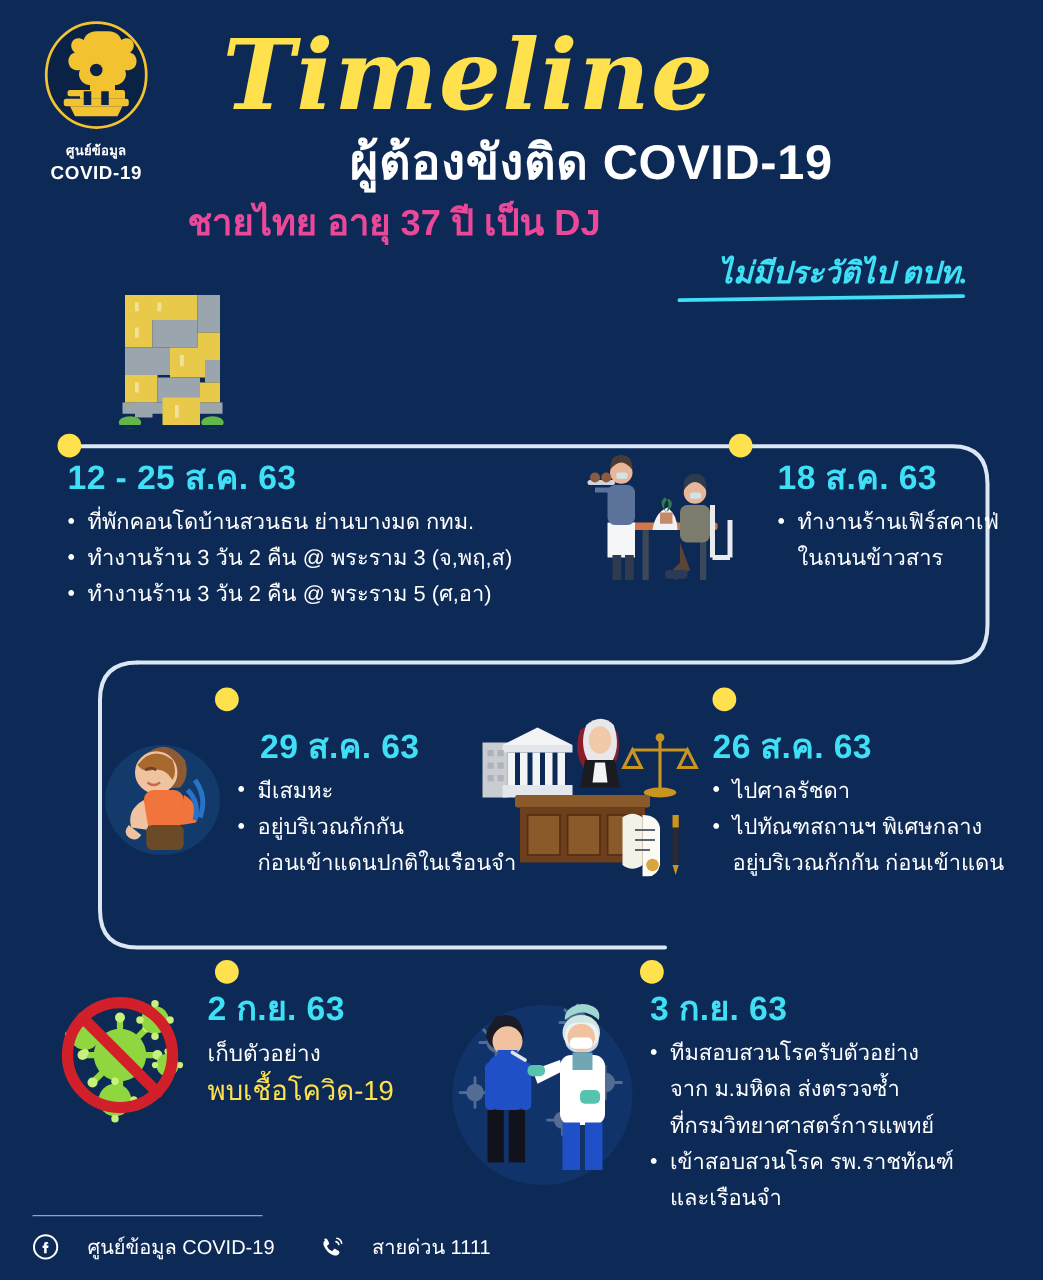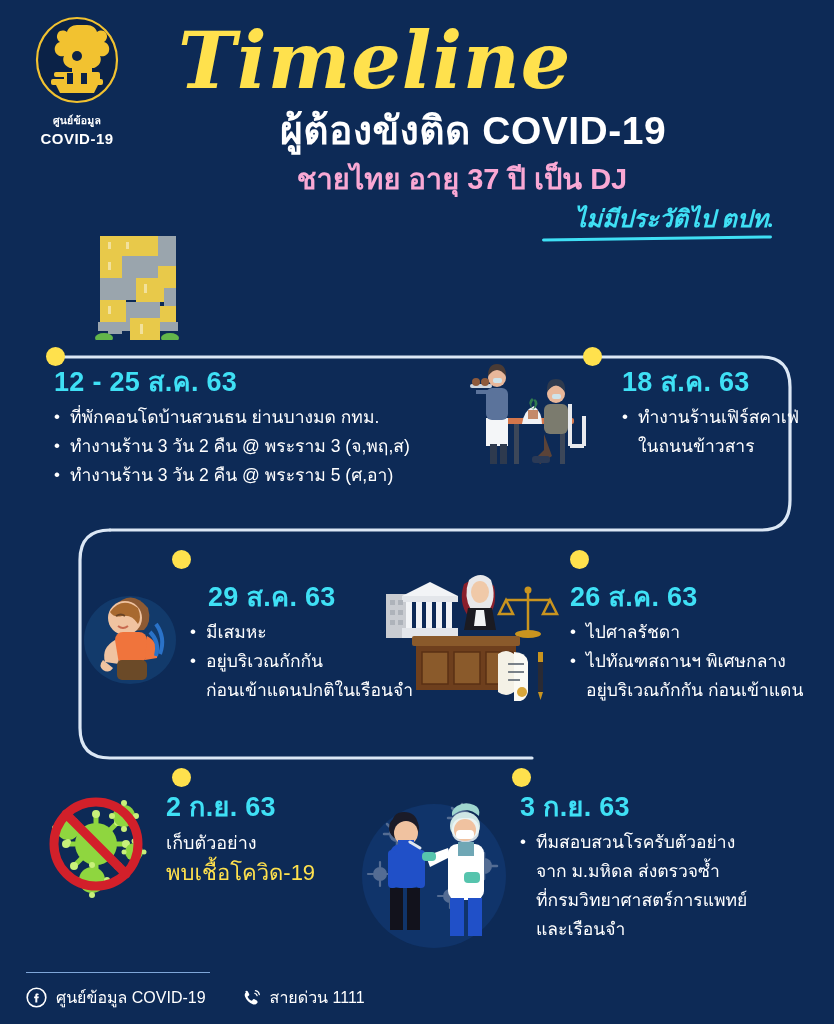--- a/index.html
+++ b/index.html
@@ -51,22 +51,22 @@
   }
   .title-thai {
     font-size: 39px; line-height: 54px;
     color: #ffffff; font-weight: 700;
     letter-spacing: .5px;
     text-align: center;
     padding-right: 24px;
   }
   .title-sub {
     font-size: 29px; line-height: 42px;
-    color: #f9a8d4; font-weight: 600;
-    text-align: center;
+    color: #ec4899; font-weight: 600;
+    text-align: left;
     padding-right: 46px;
   }
   .title-note {
     position: relative;
     font-family: Liberation Serif, serif;
     font-style: italic;
     font-size: 24px; line-height: 34px;
     color: #3fe0f5; font-weight: 600;
     text-align: right;
     padding-right: 46px;
@@ -149,21 +149,21 @@
   
   .footer { position: absolute; left: 26px; bottom: 14px; }
   .footer-date {
     color: #ffffff; font-size: 15px; line-height: 22px;
     padding-bottom: 4px;
   }
   .footer-rule {
     width: 184px; height: 1.5px; background: #7fa6d8; margin-bottom: 12px;
   }
   .footer-links { display: flex; align-items: center; gap: 34px; }
-  .flink { display: flex; align-items: center; gap: 9px; }
+  .flink { display: flex; align-items: center; gap: 23px; }
   .flink-label { color: #ffffff; font-size: 16px; }
   .fb-icon, .phone-icon { width: 21px; height: 21px; display: block; }
 </style>
 </head>
 <body>
 
 <div id="page">
 
   <div class="logo-block">
     <div class="emblem">
@@ -572,20 +572,21 @@
     <div class="plainline" style="padding-left:8px;">เก็บตัวอย่าง</div>
     <div class="highlight-yellow" style="padding-left:8px;">พบเชื้อโควิด-19</div>
   </div>
 
   <div class="entry" style="left:520px; top:790px; width:310px;">
     <div class="entry-date">3 ก.ย. 63</div>
     <ul class="entry-list">
       <li class="bullet">ทีมสอบสวนโรครับตัวอย่าง</li>
       <li class="cont">จาก ม.มหิดล ส่งตรวจซ้ำ</li>
       <li class="cont">ที่กรมวิทยาศาสตร์การแพทย์</li>
+      <li class="bullet">เข้าสอบสวนโรค รพ.ราชทัณฑ์</li>
       <li class="cont">และเรือนจำ</li>
     </ul>
   </div>
 
   <div class="footer">
     <div class="footer-rule"></div>
     <div class="footer-links">
       <div class="flink">
         <svg class="fb-icon" viewBox="0 0 21 21">
           <circle cx="10.5" cy="10.5" r="9.3" fill="none" stroke="#ffffff" stroke-width="1.6"></circle>

